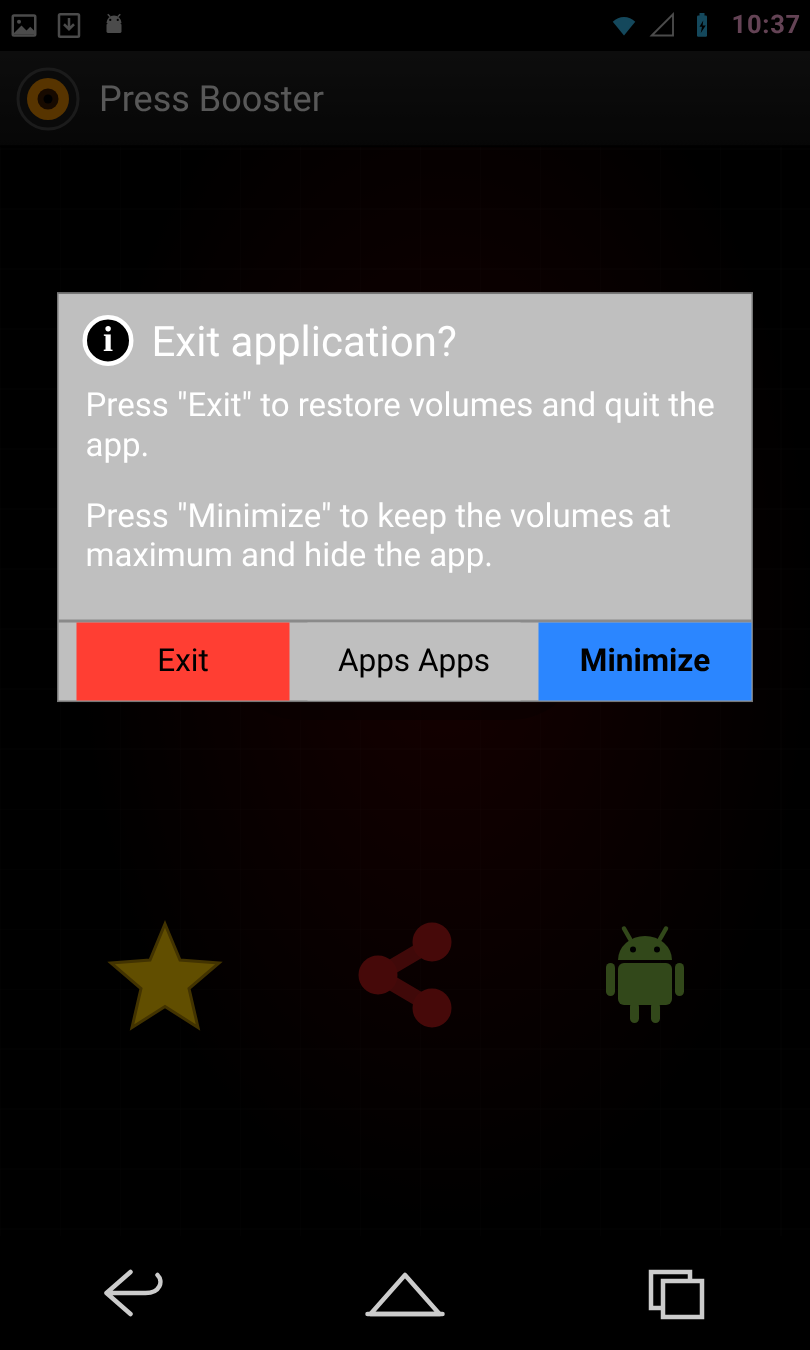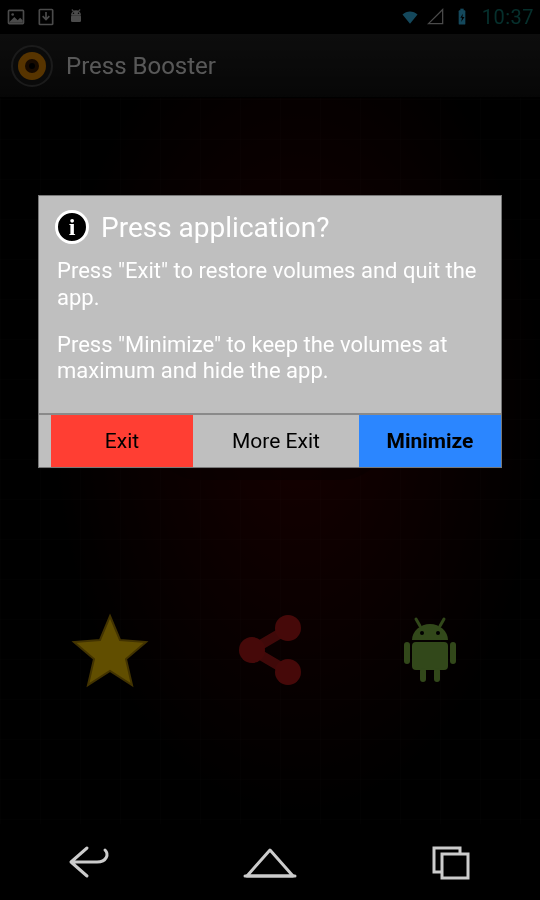--- a/index.html
+++ b/index.html
@@ -25,21 +25,21 @@
     align-items: center;
     color: #bfbfbf;
     font-size: 17px;
     padding: 0 6px;
     z-index: 5;
   }
   .status-left { display: flex; gap: 10px; align-items: center; }
   .status-right { margin-left: auto; display: flex; gap: 6px; align-items: center; }
   .status-icon { width: 20px; height: 20px; display: inline-flex; align-items: center; justify-content: center; }
   .status-icon svg { width: 20px; height: 20px; }
-  .clock { color: #0f766e; font-size: 20px; margin-left: 4px; letter-spacing: 0.5px; }
+  .clock { color: #f9a8d4; font-size: 17px; margin-left: 4px; letter-spacing: 0.5px; font-weight: bold; }
 
   
   .action-bar {
     position: relative;
     height: 64px;
     background: linear-gradient(#222, #111);
     display: flex;
     align-items: center;
     padding: 0 10px;
     color: #ddd;
@@ -250,29 +250,29 @@
       <rect x="44" y="58" width="6" height="14" rx="3" fill="#7db342"></rect>
     </svg>
   </div>
 </div>
 
 <div class="dim"></div>
 
 <div class="dialog">
   <div class="dialog-header">
     <div class="info-icon">i</div>
-    <div class="dialog-title">Press application?</div>
+    <div class="dialog-title">Exit application?</div>
   </div>
   <div class="dialog-body">
     <p>Press "Exit" to restore volumes and quit the app.</p>
     <p>Press "Minimize" to keep the volumes at maximum and hide the app.</p>
   </div>
   <div class="dialog-buttons">
     <button class="btn-exit">Exit</button>
-    <button class="btn-more">More Exit</button>
+    <button class="btn-more">Apps Apps</button>
     <button class="btn-minimize">Minimize</button>
   </div>
 </div>
 
 <div class="nav-bar">
   <div class="nav-btn">
     <svg width="46" height="36" viewBox="0 0 46 36">
         <path d="M20 4 L4 18 L20 32 M4 18 H30 C40 18 42 10 38 6" stroke="#ccc" stroke-width="3" fill="none" stroke-linejoin="round" stroke-linecap="round"></path>
       </svg>
   </div>

